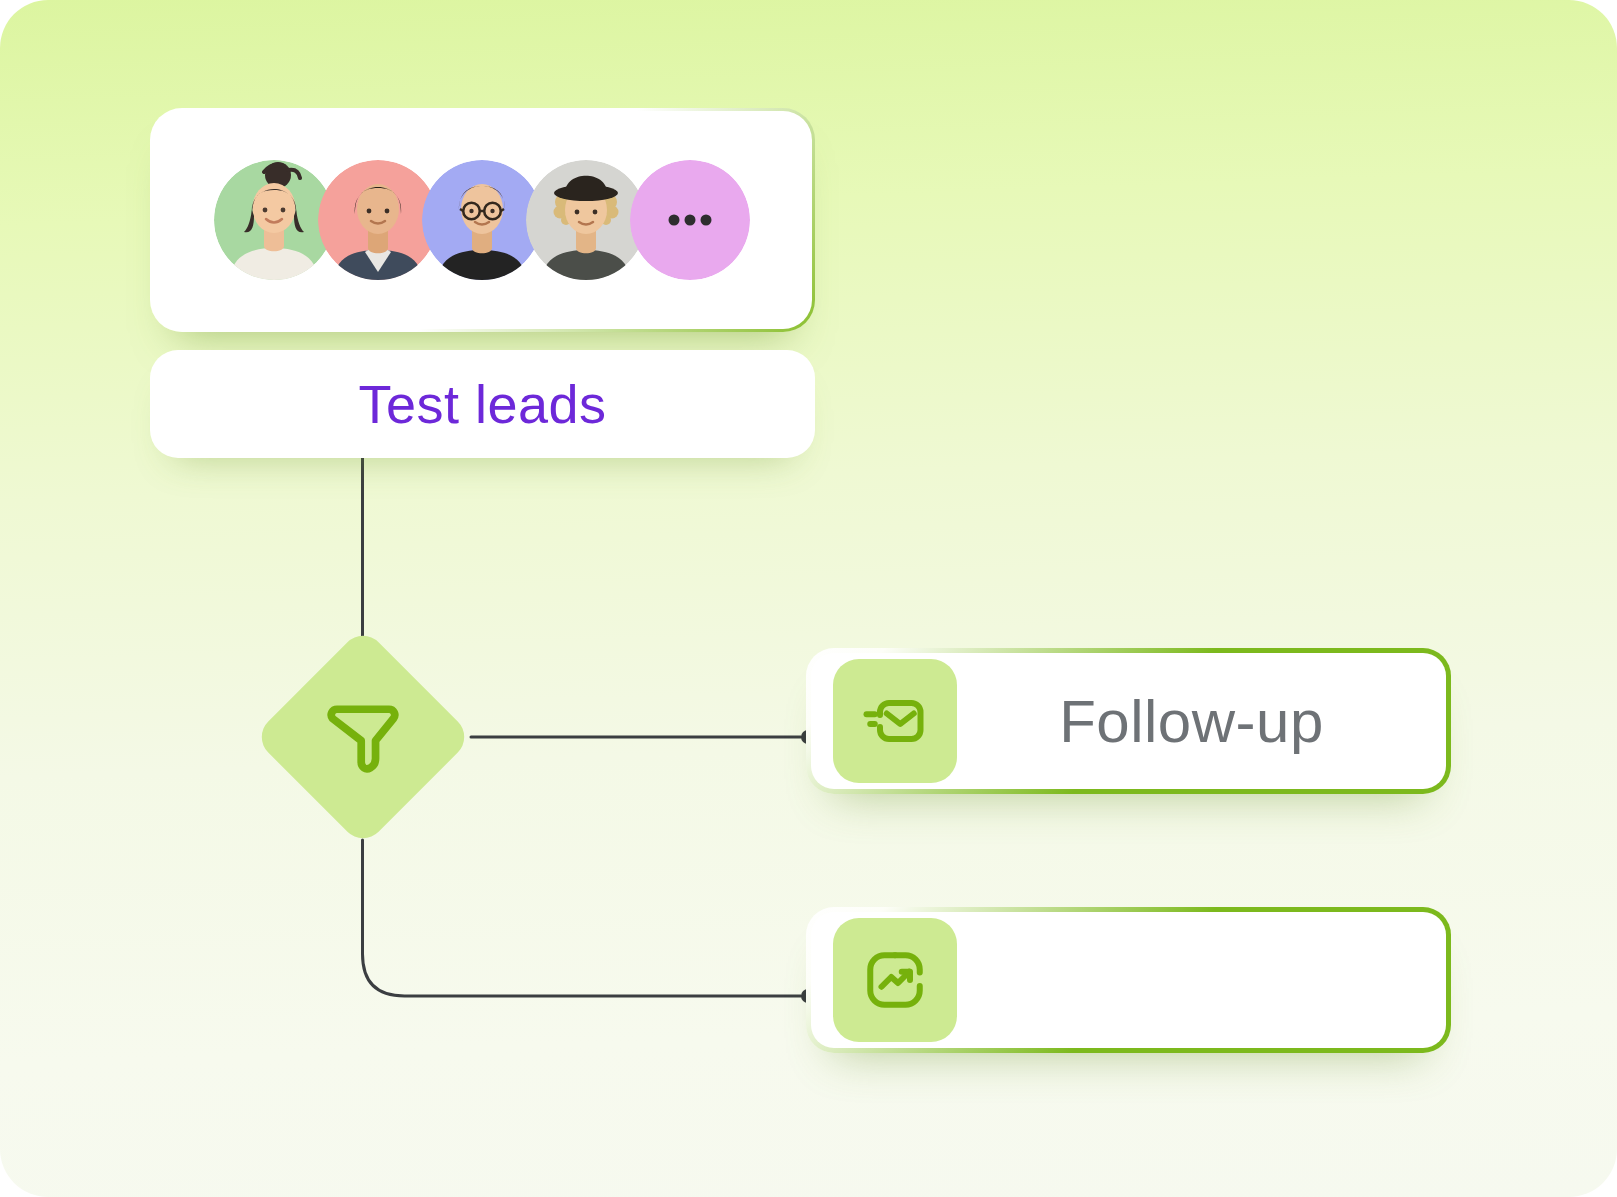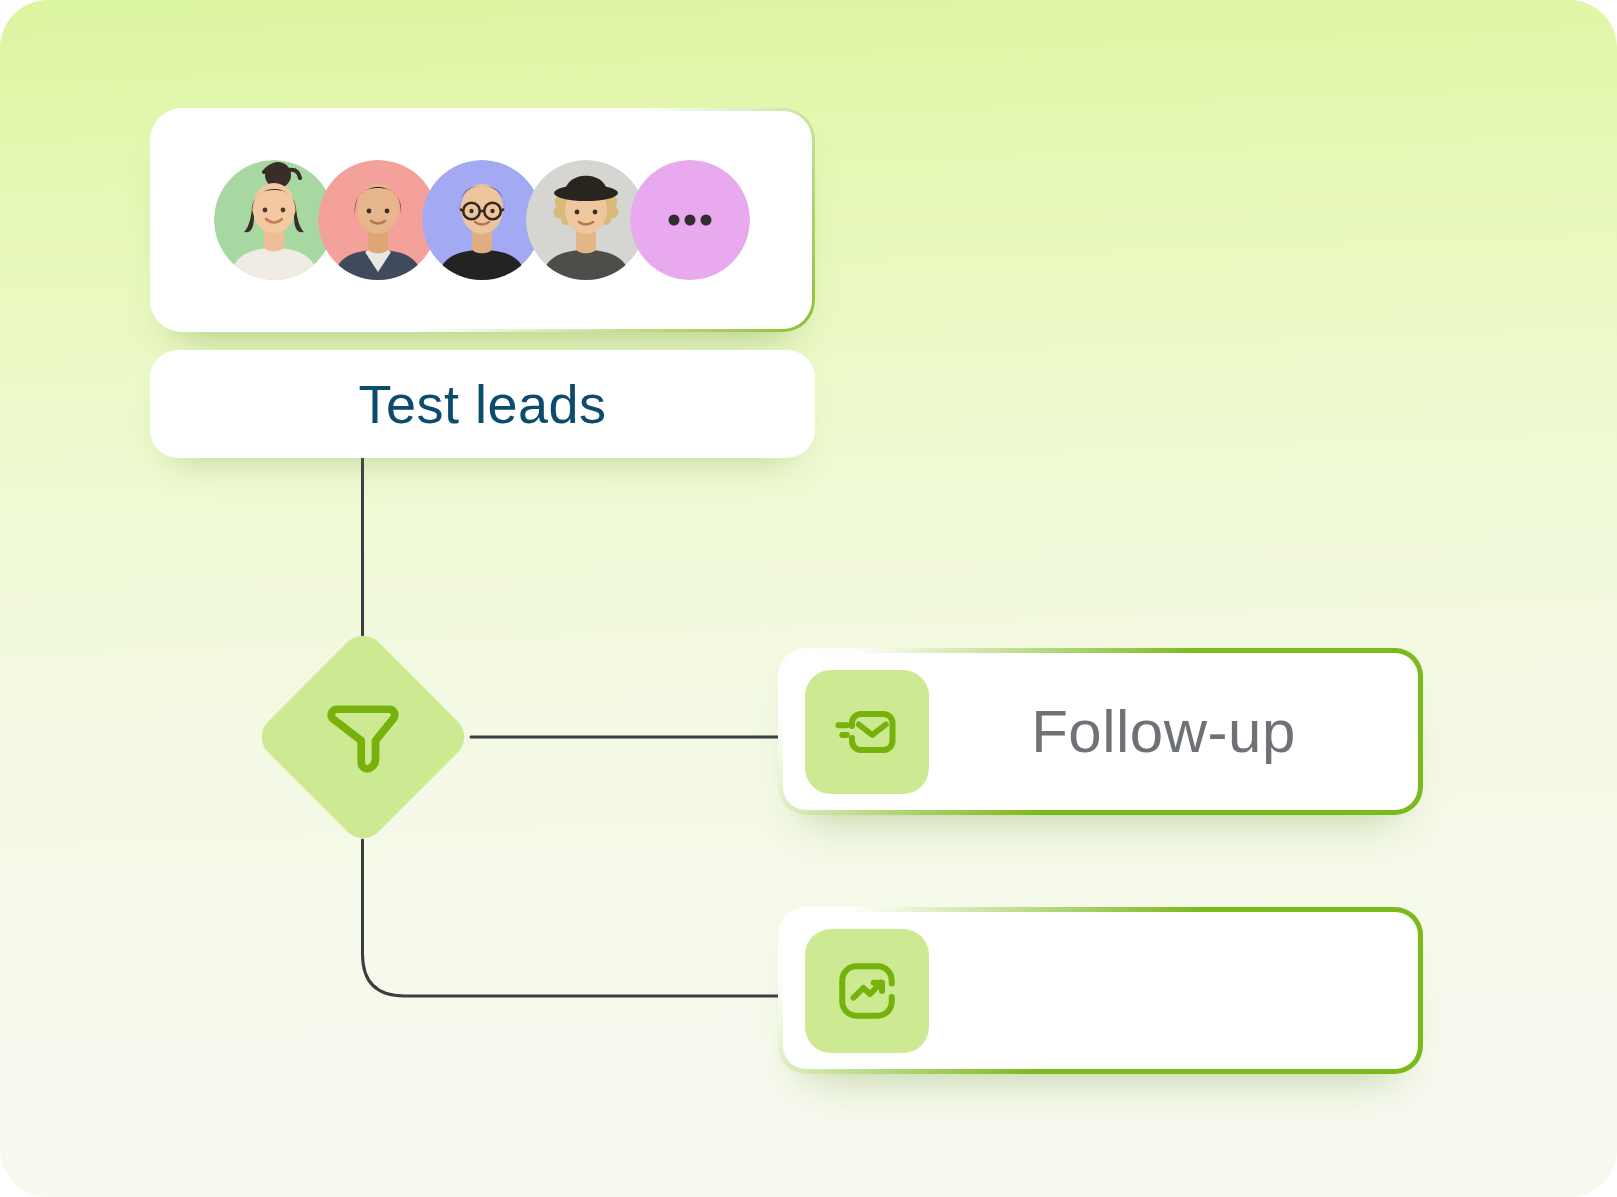--- a/index.html
+++ b/index.html
@@ -27,33 +27,33 @@
   .avatar{width:120px;height:120px;border-radius:50%;overflow:hidden;flex:none;}
   .avatar + .avatar{margin-left:-16px;}
   .avatar svg{display:block;}
   
   .test-card{
     position:absolute;left:150px;top:350px;width:665px;height:108px;
     background:#ffffff;border-radius:28px;
     box-shadow:0 22px 38px -24px rgba(106,146,44,.42);
     display:flex;align-items:center;justify-content:center;
   }
-  .node-label{font-size:54px;font-weight:500;color:#0c4a6e;letter-spacing:.5px;}
+  .node-label{font-size:54px;font-weight:500;color:#6d28d9;letter-spacing:.5px;}
   
   .diamond{
     position:absolute;left:285px;top:659px;width:156px;height:156px;
     background:#cdea92;border-radius:22px;transform:rotate(45deg);
   }
   .diamond-inner{
     position:absolute;inset:0;display:flex;align-items:center;justify-content:center;
     transform:rotate(-45deg);
   }
   
   .branch{
-    position:absolute;left:778px;width:645px;height:167px;
+    position:absolute;left:806px;width:645px;height:146px;
     padding:5px;box-sizing:border-box;border-radius:28px;
     background:linear-gradient(135deg,#ffffff 0%,#fdfef8 10%,#7cb91d 52%);
     box-shadow:0 28px 46px -28px rgba(106,146,44,.45);
   }
   .branch.follow-up{top:648px;}
   .branch.analysis{top:907px;}
   .branch-inner{
     width:100%;height:100%;background:#ffffff;border-radius:23px;
     display:flex;align-items:center;padding:0 20px 0 22px;box-sizing:border-box;
   }

